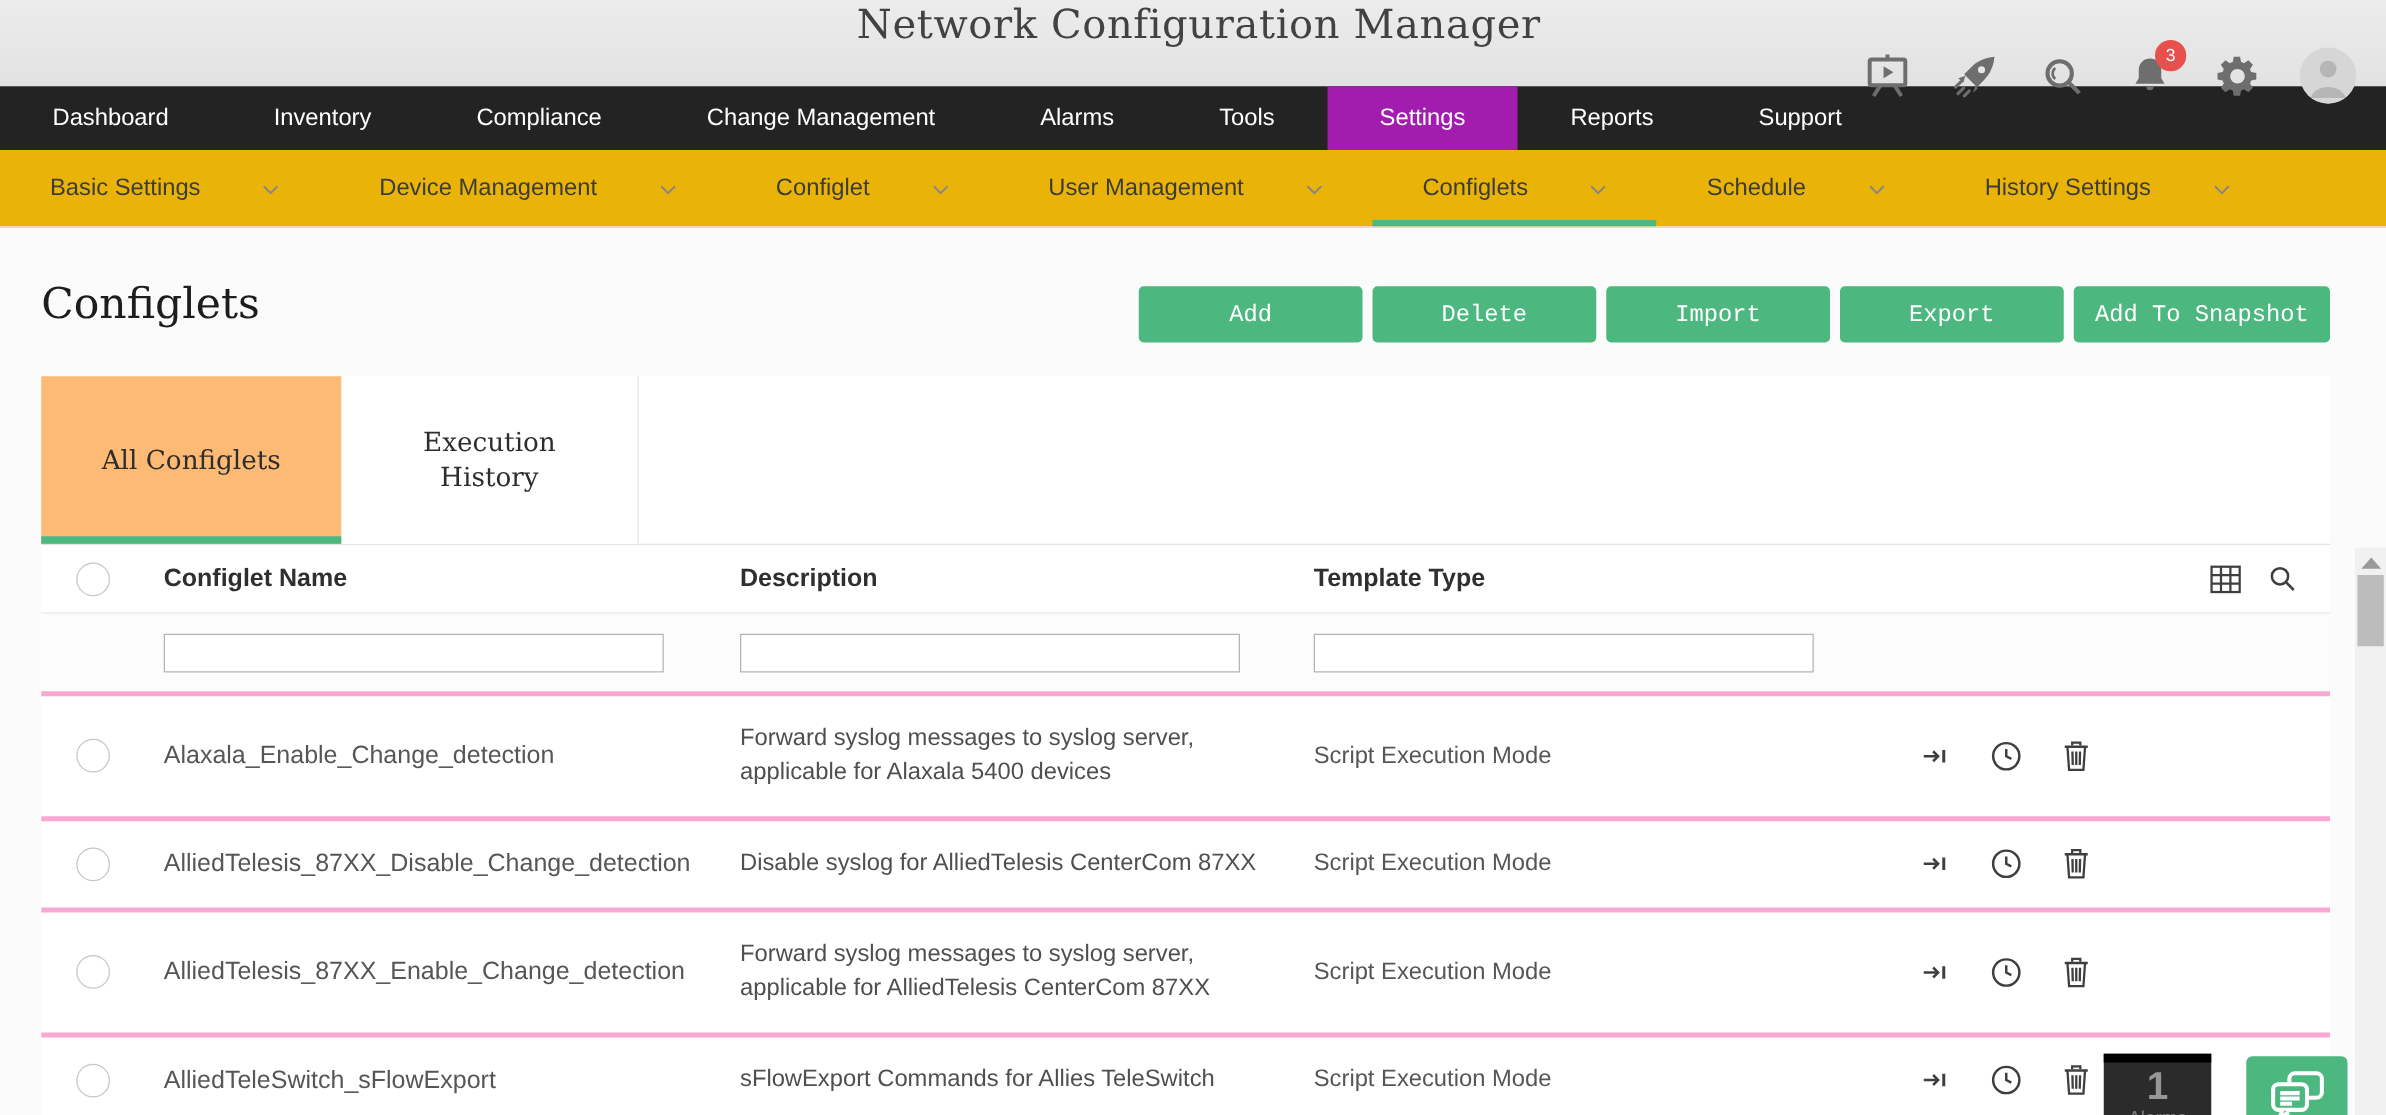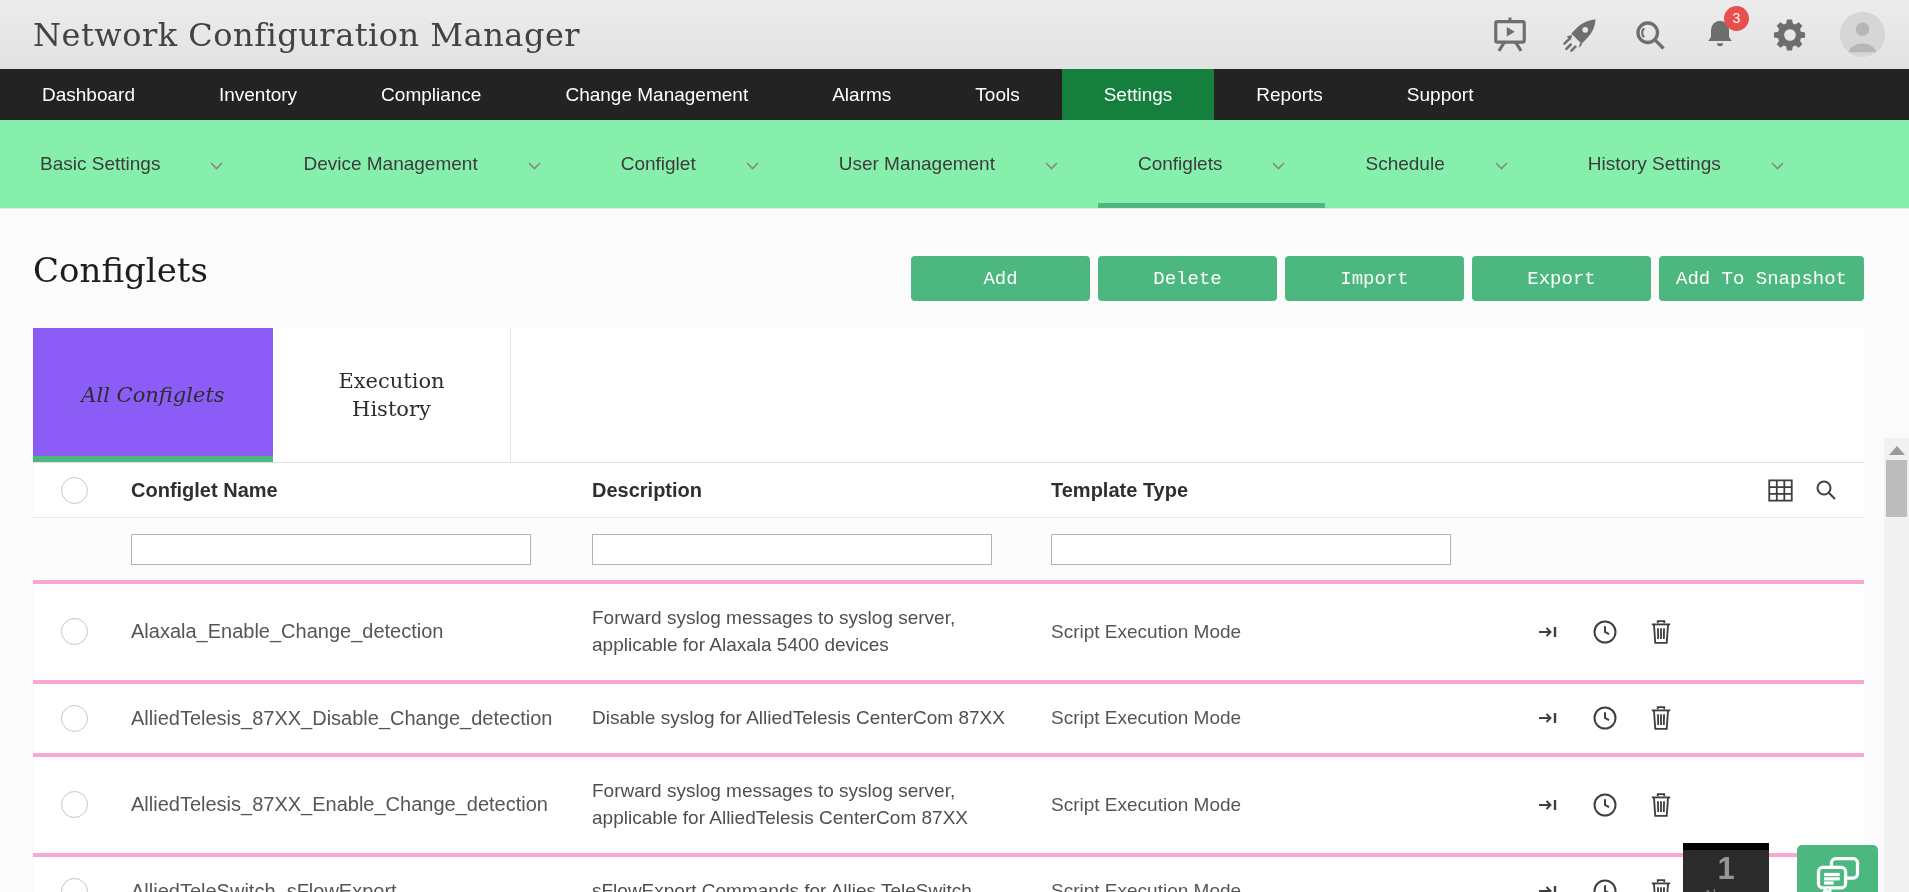--- a/index.html
+++ b/index.html
@@ -3,51 +3,51 @@
 <meta charset="utf-8">
 <style>
   * { box-sizing: border-box; }
   html,body { margin:0; padding:0; }
   body {
     width:1909px; height:892px; overflow:hidden; position:relative;
     background:#fbfbfb; font-family:"Liberation Sans", sans-serif;
   }
 
   
-  .topbar { height:69px; background:linear-gradient(#ececec,#e2e2e2); display:flex; align-items:center; padding:0 24px 0 33px; }
+  .topbar { height:69px; background:linear-gradient(#ececec,#e2e2e2); display:flex; align-items:center; padding:0 24px 0 33px;flex-direction:column; }
   .app-title { font-family:"DejaVu Serif", serif; font-weight:400; font-size:32px; color:#424242; margin:0; letter-spacing:.5px; }
   .topbar-icons { margin-left:auto; display:flex; align-items:center; gap:30px; }
   .icon-btn { position:relative; width:40px; height:40px; display:flex; align-items:center; justify-content:center; cursor:pointer; }
   .icon-btn svg { display:block; }
   .badge { position:absolute; top:-9px; right:-9px; width:25px; height:25px; border-radius:50%; background:#e8504d; color:#fff; font-size:14px; display:flex; align-items:center; justify-content:center; }
   .avatar { width:45px; height:45px; border-radius:50%; background:#d6d6d6; overflow:hidden; }
 
   
   .mainnav { height:51px; background:#232323; display:flex; }
   .nav-item { color:#ffffff; font-size:19px; line-height:51px; padding:0 42px; cursor:pointer; white-space:nowrap;text-align:center; }
-  .nav-item.active { background:#15803d; }
-
-  
-  .subnav { height:89px; background:#86efac; border-bottom:1px solid #e9e9e9; display:flex; }
+  .nav-item.active { background:#a21caf; }
+
+  
+  .subnav { height:62px; background:#eab308; border-bottom:1px solid #e9e9e9; display:flex; }
   .subnav-item { position:relative; display:flex; align-items:center; padding:0 40px; font-size:19px; color:#3c3c3c; cursor:pointer; white-space:nowrap; }
   .subnav-item .chev { margin-left:50px; margin-top:3px; }
   .subnav-item.active::after { content:""; position:absolute; left:0; right:0; bottom:0; height:5px; background:#4cb87f; }
 
   
   .page-head { display:flex; align-items:center; padding:30px 45px 0 33px; }
   .page-title { font-family:"DejaVu Serif", serif; font-size:34px; font-weight:500; color:#1d1d1d; margin:0; }
   .actions { margin-left:auto; display:flex; gap:8px; }
   .btn { background:#4cb87f; color:#fff; border:none; border-radius:4px; height:45px; width:179px; font-size:19px; font-family:Liberation Mono, monospace; cursor:pointer;margin-top:17px; }
   .btn.wide { width:205px; }
 
   
   .tabs { display:flex; margin:27px 0 0 33px; width:1831px; background:#fff; border-bottom:1px solid #e3e3e3; }
   .tab { width:240px; height:134px; display:flex; align-items:center; justify-content:center; text-align:center; font-family:"DejaVu Serif", serif; font-size:21px; color:#2d2d2d; background:#fff; cursor:pointer; }
   .tab.inactive { width:238px; border-right:1px solid #e5e5e5; }
-  .tab.active { position:relative; background:#8b5cf6;font-style:italic; }
+  .tab.active { position:relative; background:#fdba74; }
   .tab.active::after { content:""; position:absolute; left:0; right:0; bottom:0; height:6px; background:#4cb87f; }
   .tab .two-line { width:170px; line-height:1.35; }
 
   
   .table { width:1831px; margin-left:33px; background:#fff; }
   .t-row { display:grid; grid-template-columns:98px 461px 459px 449px 1fr; align-items:center; border-bottom:4px solid #f9a8d4; }
   .t-head { height:55px; position:relative; border-bottom:1px solid #e6e6e6; }
   .head-label { font-weight:700; font-size:20px; color:#2f2f2f; }
   .sel-circle { width:27px; height:27px; border:1px solid #c6c6c6; border-radius:50%; margin-left:28px; background:#fff; cursor:pointer; }
   .head-tools { position:absolute; right:26px; top:0; height:100%; display:flex; align-items:center; gap:20px; }

